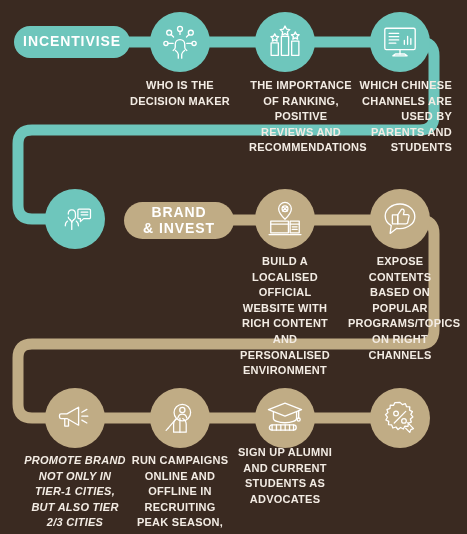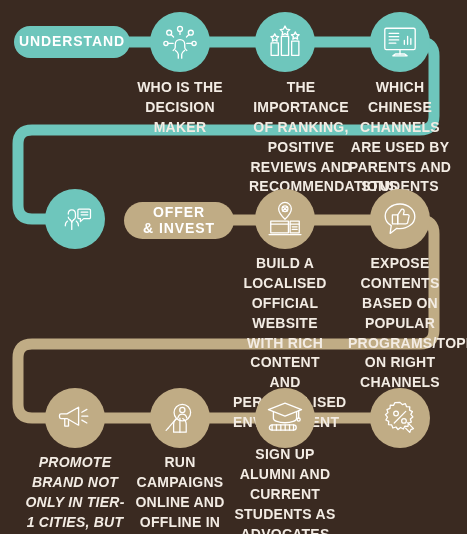--- a/index.html
+++ b/index.html
@@ -46,21 +46,21 @@
     display: flex; align-items: center; justify-content: center;
   }
   .node.teal { background: #6ec6bc; }
   .node.tan  { background: #c0ac85; }
   .node svg { display: block; }
 
   
   .caption {
     position: absolute;
     color: #f3ece4;
-    font-size: 14px;
+    font-size: 11px;
     font-weight: bold;
     line-height: 1.42;
     letter-spacing: .25px;
     text-align: center;
     text-transform: uppercase;
     width: 104px;
   }
 </style>
 </head>
 <body>
@@ -72,21 +72,21 @@
     <path d="M 120 42 L 420 42 Q 434 42 434 56 L 434 116 Q 434 130 420 130
              L 32 130 Q 18 130 18 144 L 18 205 Q 18 219 32 219 L 86 219" fill="none" stroke="#6ec6bc" stroke-width="11" stroke-linecap="round"></path>
 
     <path d="M 200 220 L 420 220 Q 434 220 434 234 L 434 330 Q 434 344 420 344
              L 32 344 Q 18 344 18 358 L 18 404 Q 18 418 32 418 L 86 418" fill="none" stroke="#c0ac85" stroke-width="11" stroke-linecap="round"></path>
 
     <path d="M 60 418 L 410 418" fill="none" stroke="#c0ac85" stroke-width="11" stroke-linecap="round"></path>
   </svg>
 
   <div class="pill pill-understand">
-    <span>UNDERSTAND</span>
+    <span>INCENTIVISE</span>
   </div>
 
   <div class="node teal" style="left:150px; top:12px;">
     <span>
       <svg width="38" height="38" viewBox="0 0 40 40" fill="none" stroke="#ffffff" stroke-width="1.4" stroke-linecap="round" stroke-linejoin="round">
 
         <path d="M20 17.5 c-3 0-5 2.2-5 5 v3 c0 1.6-1 2.6-2.2 3.4 M20 17.5 c3 0 5 2.2 5 5 v3 c0 1.6 1 2.6 2.2 3.4"></path>
         <path d="M15.2 28.8 c1.6 1.3 3 2.4 3 4.2 v4 M24.8 28.8 c-1.6 1.3-3 2.4-3 4.2 v4"></path>
 
         <circle cx="20" cy="6.2" r="2.6"></circle>
@@ -133,40 +133,40 @@
 
         <path d="M8.6 11 h10 M8.6 14.4 h10 M8.6 17.8 h10 M8.6 21.2 h7"></path>
 
         <path d="M24.6 22.4 v-4.2 M28 22.4 v-8.4 M31.4 22.4 v-6"></path>
       </svg>
     </span>
   </div>
 
   <div class="caption" style="left:128px; top:78px;">WHO IS THE DECISION MAKER</div>
   <div class="caption" style="left:233px; top:78px;margin-left:16px;">THE IMPORTANCE OF RANKING, POSITIVE REVIEWS AND RECOMMENDATIONS</div>
-  <div class="caption" style="left:348px; top:78px;">WHICH CHINESE CHANNELS ARE USED BY PARENTS AND STUDENTS</div>
+  <div class="caption" style="left:348px; top:78px;text-align:right;">WHICH CHINESE CHANNELS ARE USED BY PARENTS AND STUDENTS</div>
 
   <div class="node teal" style="left:45px; top:189px;">
     <span>
       <svg width="36" height="36" viewBox="0 0 40 40" fill="none" stroke="#ffffff" stroke-width="1.4" stroke-linejoin="round" stroke-linecap="round">
 
         <path d="M12.5 14.5 c0-2.6 1.7-4.6 4-4.6 s4 2 4 4.6 v3.4 c0 1.4-.9 2.3-2 3"></path>
         <path d="M12.5 17.9 c0 1.4 .9 2.3 2 3"></path>
         <path d="M14.5 20.9 c1.3 1 1.9 1.9 1.9 3.3 v7.4 M18.5 20.9 c-1.3 1-1.9 1.9-1.9 3.3"></path>
         <path d="M11.6 22.3 c-1.6 1.3-2.4 3-2.4 5.2 M21.4 22.3 c1.6 1.3 2.4 3 2.4 5.2"></path>
 
         <path d="M24.6 9 h11.2 a1.4 1.4 0 0 1 1.4 1.4 v7.8 a1.4 1.4 0 0 1 -1.4 1.4 h-6.2 l-3.6 3.2 v-3.2 h-1.4 a1.4 1.4 0 0 1 -1.4 -1.4 v-7.8 a1.4 1.4 0 0 1 1.4 -1.4 Z"></path>
         <path d="M26.8 12.4 h7.4 M26.8 15.4 h7.4"></path>
       </svg>
     </span>
   </div>
 
   <div class="pill pill-adapt">
     <div>
-      <div>OFFER</div>
+      <div>BRAND</div>
       <div>&amp; INVEST</div>
     </div>
   </div>
 
   <div class="node tan" style="left:255px; top:189px;">
     <span>
       <svg width="38" height="38" viewBox="0 0 40 40" fill="none" stroke="#ffffff" stroke-width="1.35" stroke-linejoin="round" stroke-linecap="round">
 
         <path d="M20 2.6 c-3.7 0-6.7 3-6.7 6.7 0 4.6 6.7 11 6.7 11 s6.7-6.4 6.7-11 c0-3.7-3-6.7-6.7-6.7 Z"></path>
         <circle cx="20" cy="9.2" r="3.1"></circle>

